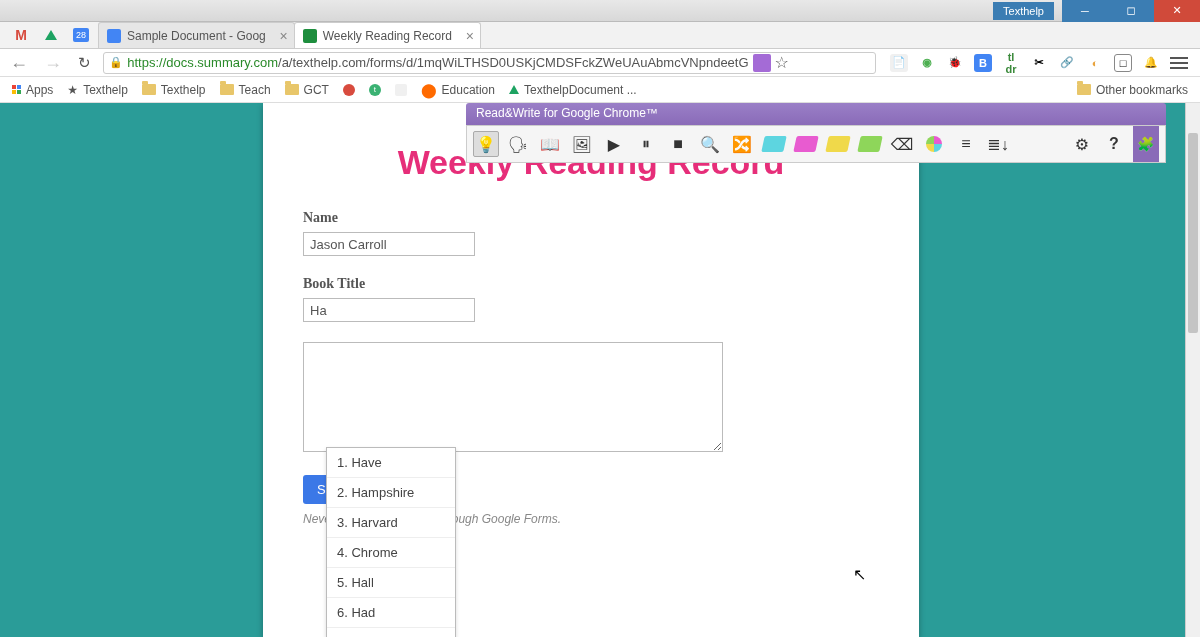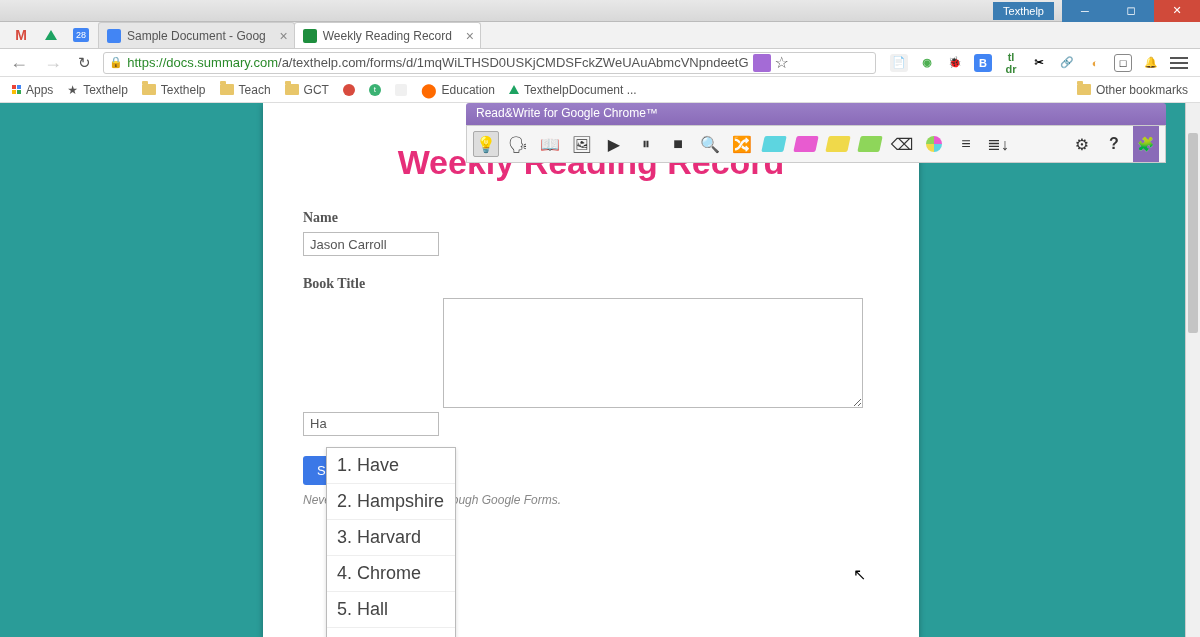--- a/index.html
+++ b/index.html
@@ -43,38 +43,38 @@
 .bm-spacer { flex: 1; }
 
 
 .viewport { position: absolute; top: 103px; left: 0; right: 0; bottom: 0; background: #2a9c98; overflow: hidden; }
 .scrollbar { position: absolute; right: 0; top: 0; bottom: 0; width: 15px; background: #f0f0f0; border-left: 1px solid #ccc; }
 .scroll-thumb { position: absolute; left: 2px; right: 2px; top: 30px; height: 200px; background: #c4c4c4; border-radius: 2px; }
 
 .form-page { position: absolute; left: 263px; top: 0; width: 656px; bottom: 0; background: #fff; box-shadow: 0 2px 6px rgba(0,0,0,.3); padding: 40px 40px 20px; }
 .form-title { color: #e62e79; font-size: 34px; font-weight: 600; text-align: center; margin-bottom: 28px; }
 .form-label { font-weight: bold; color: #555; font-size: 14px; margin-bottom: 6px; font-family: Liberation Serif, serif; }
-.form-input { width: 136px; height: 24px; border: 1px solid #bbb; padding: 2px 6px; font-size: 13px; color: #555; margin-bottom: 20px; font-family: Arial; }
+.form-input { width: 172px; height: 24px; border: 1px solid #bbb; padding: 2px 6px; font-size: 13px; color: #555; margin-bottom: 20px; font-family: Arial; }
 .form-textarea { width: 420px; height: 110px; border: 1px solid #bbb; padding: 4px; resize: both; margin-bottom: 20px; }
 .submit-btn { background: #3b78e7; color: #fff; border: none; padding: 7px 14px; border-radius: 3px; font-size: 13px; }
 .never-text { color: #888; font-size: 12px; margin-top: 8px; font-style: italic;}
 
 
 .rw-toolbar { position: absolute; left: 466px; top: 0; width: 700px; z-index: 50; }
 .rw-title { height: 22px; background: linear-gradient(#9a7fc7, #8a6bb8); color: #fff; font-size: 12px; padding: 3px 10px; border-radius: 3px 3px 0 0; }
 .rw-body { height: 38px; background: #f5f5f5; border: 1px solid #ccc; display: flex; align-items: center; padding: 0 6px; gap: 6px; }
 .rw-btn { width: 26px; height: 26px; display:flex; align-items:center; justify-content:center; font-size:16px; color:#333; border-radius:2px;}
 .rw-btn.active { background:#ddd; border:1px solid #aaa;}
 .rw-hl { width: 22px; height: 16px; border-radius: 2px; transform: skewX(-12deg);}
 .rw-spacer { flex: 1; }
 .rw-puzzle { width: 26px; height: 36px; background: #8a6bb8; display:flex; align-items:center; justify-content:center; color:#fff; font-size:14px;}
 
 
 .prediction { position: absolute; left: 326px; top: 344px; width: 130px; background: #fff; border: 1px solid #bbb; z-index: 60; box-shadow: 0 2px 4px rgba(0,0,0,.15);}
-.prediction-item { padding: 7px 10px; font-size: 18px; color: #444; border-bottom: 1px solid #eee; }
+.prediction-item { padding: 7px 10px; font-size: 13px; color: #444; border-bottom: 1px solid #eee; }
 .prediction-item:last-child { border-bottom: none; }
 
 
 .cursor-arrow { position: absolute; left: 853px; top: 565px; font-size: 16px; color: #000; z-index: 100; pointer-events:none;}
 </style>
 </head>
 <body>
 
 <div class="win-titlebar">
   <div class="win-label">Texthelp</div>

